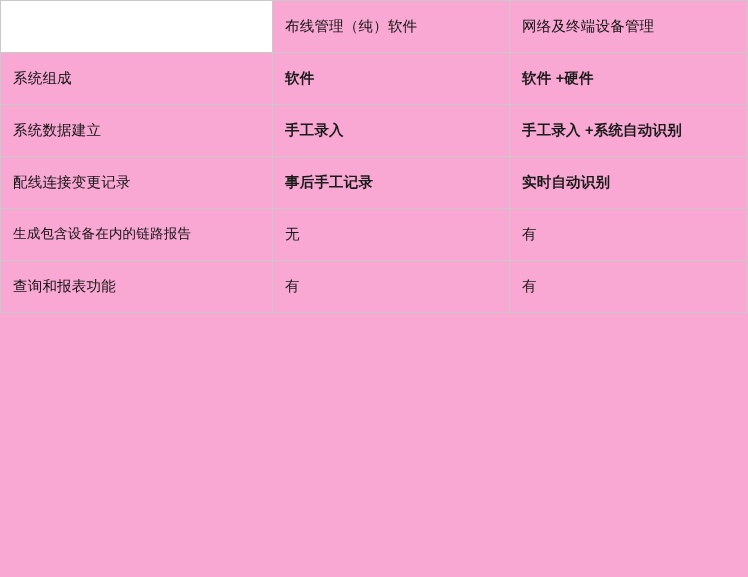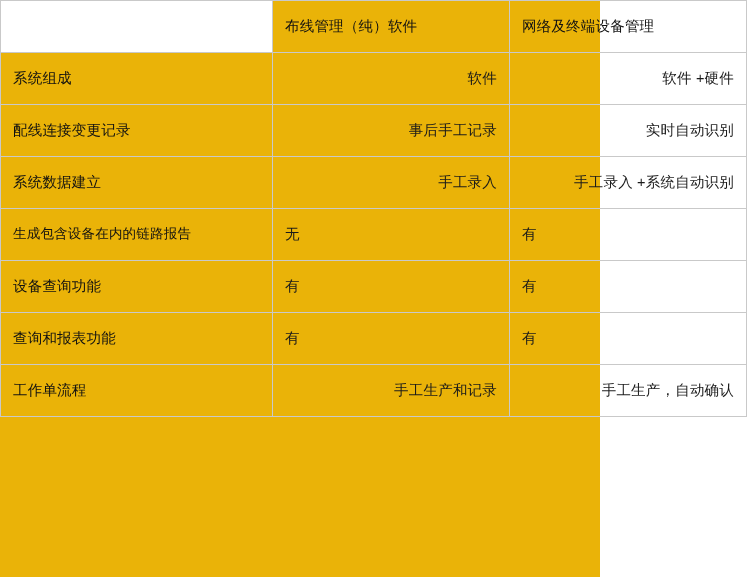--- a/index.html
+++ b/index.html
@@ -8,24 +8,24 @@
     background: #ffffff;
   }
   body {
     width: 748px;
     height: 577px;
     font-family: "Liberation Sans", "DejaVu Sans", sans-serif;
     color: #1a1a1a;
     overflow: hidden;
   }
   .sheet {
-    width: 600px;
+    width: 748px;
     height: 577px;
     position: relative;
-    background: #eab308;
+    background: #f9a8d4;
   }
   table.compare {
     border-collapse: collapse;
     width: 746px;
     margin: 0;
     table-layout: fixed;
   }
   table.compare col.c0 { width: 272px; }
   table.compare col.c1 { width: 237px; }
   table.compare col.c2 { width: 237px; }
@@ -63,22 +63,21 @@
   .rowlabel {
     font-weight: bold;
     font-size: 14.5px;
     color: #111111;
   }
   .cellval {
     font-size: 14.5px;
     color: #1a1a1a;
   }
   .cellval.bold {
-    font-weight: normal;
-    text-align: right;
+    font-weight: bold;
   }
   .rowlabel.small {
     font-size: 13.5px;
   }
 </style>
 </head>
 <body>
 
 <div class="sheet">
   <table class="compare">
@@ -94,52 +93,42 @@
         <th class="hdr-cell">网络及终端设备管理</th>
       </tr>
 
       <tr>
         <td class="rowlabel">系统组成</td>
         <td class="cellval bold">软件</td>
         <td class="cellval bold">软件 +硬件</td>
       </tr>
 
       <tr>
+        <td class="rowlabel">系统数据建立</td>
+        <td class="cellval bold">手工录入</td>
+        <td class="cellval bold">手工录入 +系统自动识别</td>
+      </tr>
+
+      <tr>
         <td class="rowlabel">配线连接变更记录</td>
         <td class="cellval bold">事后手工记录</td>
         <td class="cellval bold">实时自动识别</td>
-      </tr>
-
-      <tr>
-        <td class="rowlabel">系统数据建立</td>
-        <td class="cellval bold">手工录入</td>
-        <td class="cellval bold">手工录入 +系统自动识别</td>
       </tr>
 
 
 
       <tr>
         <td class="rowlabel small">生成包含设备在内的链路报告</td>
         <td class="cellval">无</td>
         <td class="cellval">有</td>
       </tr>
 
-      <tr>
-        <td class="rowlabel">设备查询功能</td>
-        <td class="cellval">有</td>
-        <td class="cellval">有</td>
-      </tr>
 
       <tr>
         <td class="rowlabel">查询和报表功能</td>
         <td class="cellval">有</td>
         <td class="cellval">有</td>
       </tr>
 
 
-      <tr>
-        <td class="rowlabel">工作单流程</td>
-        <td class="cellval bold">手工生产和记录</td>
-        <td class="cellval bold">手工生产，自动确认</td>
-      </tr>
     </tbody>
   </table>
 </div>
 
 </body></html>

